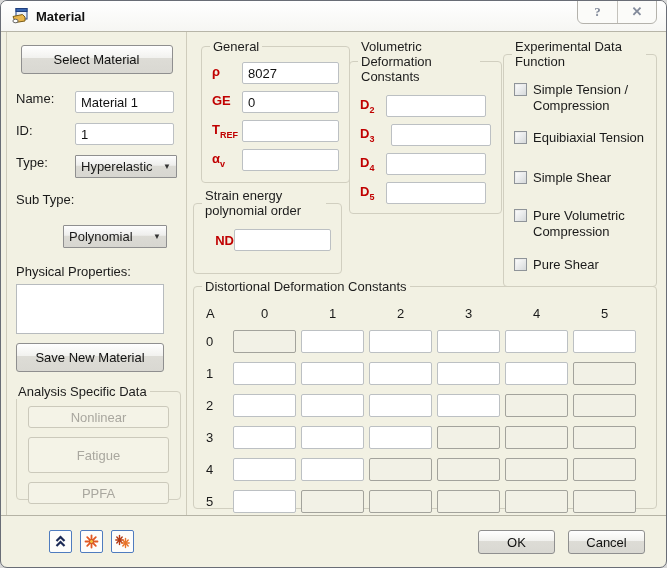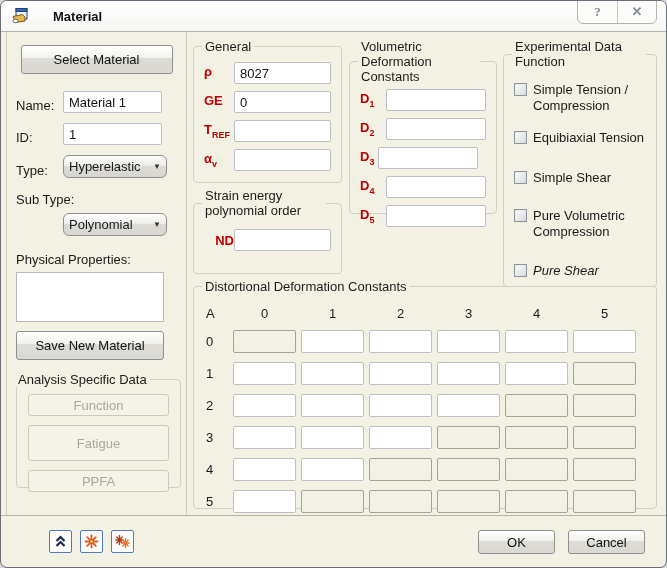--- a/index.html
+++ b/index.html
@@ -4,21 +4,21 @@
 <style>
   html,body { margin:0; padding:0; background:#d8d8d8; font-family:"Liberation Sans", sans-serif; }
   .window {
     position:relative; width:667px; height:568px; box-sizing:border-box;
     background:#f2f1e3; border:1px solid #696d76; border-radius:7px; overflow:hidden;
     font-size:13px; color:#1a1a1a;
   }
   
   .titlebar {
     position:relative; height:30px; background:linear-gradient(#ffffff,#f6f6f3);
-    border-bottom:1px solid #b7b5a8; display:flex; align-items:center;gap:17px;
+    border-bottom:1px solid #b7b5a8; display:flex; align-items:center;
   }
   .title-icon { width:18px; height:16px; margin:0 7px 0 10px; }
   .title-text { font-weight:700; font-size:13px; color:#111; }
   .tb-buttons {
     position:absolute; top:-1px; right:9px; display:flex;
     border:1px solid #b4b2ac; border-radius:0 0 6px 6px; overflow:hidden; background:#fbfbf9;
   }
   .tb-btn {
     width:39px; height:22px; display:flex; align-items:center; justify-content:center;
     font-size:13px; font-weight:700; color:#828a9b; cursor:default; background:transparent; border:none;
@@ -49,32 +49,32 @@
     font-family:"Liberation Sans", sans-serif;
   }
   
   input.txt {
     box-sizing:border-box; height:22px; border:1px solid #bcc0c3; border-radius:2px;
     background:#fff; font-family:"Liberation Sans", sans-serif; font-size:13px; padding:0 5px; color:#111;
   }
   input.txt:disabled { background:#f2f1e6; border-color:#a3a39c; }
   
   .combo {
-    box-sizing:border-box; height:23px; border:1px solid #8f8f8f; border-radius:6px;
+    box-sizing:border-box; height:23px; border:1px solid #8f8f8f; border-radius:1px;
     background:linear-gradient(#fdfdfd 0%,#eeeeec 45%,#dcdbd5 46%,#d7d6d0 100%);
     display:flex; align-items:center; padding:0 5px; cursor:default;
   }
   .combo-text { flex:1; font-size:13px; }
   .combo-arrow { font-size:8px; color:#333; margin-left:4px; }
   
   .lbl { color:#1a1a1a; font-size:13px; }
   .red-lbl { color:#c00000; font-weight:700; font-size:13px; }
   .red-lbl sub { font-size:9px; font-weight:700; }
   
-  .lp-row { display:flex; align-items:flex-end; margin-top:10px; }
+  .lp-row { display:flex; align-items:flex-start; margin-top:10px;gap:12px; }
   .lp-row .lbl { width:47px; flex:none; }
   .listbox { box-sizing:border-box; width:148px; height:50px; border:1px solid #b7bbbe; background:#fff; margin-top:5px; }
   
   .g-row { display:flex; align-items:center; margin-top:7px; }
   
   .cb-row { display:flex; align-items:flex-start; margin-top:13px; }
   .checkbox {
     flex:none; width:13px; height:13px; margin:1px 6px 0 0; box-sizing:border-box;
     border:1px solid #8f9499; background:linear-gradient(135deg,#fefefe,#d6d9db);
     box-shadow:inset 1px 1px 0 #ececec;
@@ -140,43 +140,43 @@
         <span class="lbl">Type:</span>
         <div class="combo" style="width:104px;">
           <span class="combo-text">Hyperelastic</span>
           <span class="combo-arrow">▼</span>
         </div>
       </div>
 
       <div style="margin-top:14px;">
         <span class="lbl">Sub Type:</span>
       </div>
-      <div style="margin-top:6px;padding-left:47px;">
+      <div style="margin-top:18px;padding-left:47px;">
         <div class="combo" style="width:104px;">
           <span class="combo-text">Polynomial</span>
           <span class="combo-arrow">▼</span>
         </div>
       </div>
 
       <div style="margin-top:16px;">
         <span class="lbl">Physical Properties:</span>
       </div>
       <div class="listbox"></div>
 
       <button class="btn" style="width:148px;height:29px;margin-top:9px;">Save New Material</button>
 
       <fieldset class="groupbox" style="position:relative;margin-top:12px;width:165px;height:116px;padding:2px 0 0 0;">
         <legend>Analysis Specific Data</legend>
-        <button class="btn-dis" style="width:141px;height:22px;margin:5px auto 0;">Function</button>
+        <button class="btn-dis" style="width:141px;height:22px;margin:5px auto 0;">Nonlinear</button>
         <button class="btn-dis" style="width:141px;height:36px;margin:9px auto 0;">Fatigue</button>
         <button class="btn-dis" style="width:141px;height:22px;margin:9px auto 0;">PPFA</button>
       </fieldset>
     </div>
 
-    <fieldset class="groupbox" style="left:192px;top:7px;width:149px;height:144px;">
+    <fieldset class="groupbox" style="left:200px;top:7px;width:149px;height:144px;">
       <legend>General</legend>
       <div class="g-row" style="margin-top:4px;">
         <span class="red-lbl" style="width:30px;"><span>ρ</span><sub></sub></span>
         <input class="txt" style="width: 97px;" value="8027">
       </div>
       <div class="g-row">
         <span class="red-lbl" style="width:30px;"><span>GE</span><sub></sub></span>
         <input class="txt" style="width: 97px;" value="0">
       </div>
       <div class="g-row">
@@ -192,30 +192,26 @@
     <fieldset class="groupbox" style="left:192px;top:156px;width:149px;height:86px;">
       <legend style="max-width:118px;">Strain energy polynomial order</legend>
       <div class="g-row">
         <span class="red-lbl" style="width:30px;text-align:right;">ND</span>
         <input class="txt" style="width: 97px;" value="">
       </div>
     </fieldset>
 
     <fieldset class="groupbox" style="left:348px;top:7px;width:147px;height:175px;">
       <legend style="max-width:116px;">Volumetric Deformation Constants</legend>
-      <div class="g-row" style="margin-top:1px;">
-        <span class="red-lbl" style="width:26px;"><span>D</span><sub>1</sub></span>
-        <input class="txt" style="width: 100px;" value="">
-      </div>
       <div class="g-row">
         <span class="red-lbl" style="width:26px;"><span>D</span><sub>2</sub></span>
         <input class="txt" style="width: 100px;" value="">
       </div>
       <div class="g-row">
-        <span class="red-lbl" style="width:18px;"><span>D</span><sub>3</sub></span>
+        <span class="red-lbl" style="width:31px;"><span>D</span><sub>3</sub></span>
         <input class="txt" style="width: 100px;" value="">
       </div>
       <div class="g-row">
         <span class="red-lbl" style="width:26px;"><span>D</span><sub>4</sub></span>
         <input class="txt" style="width: 100px;" value="">
       </div>
       <div class="g-row">
         <span class="red-lbl" style="width:26px;"><span>D</span><sub>5</sub></span>
         <input class="txt" style="width: 100px;" value="">
       </div>
@@ -232,21 +228,21 @@
         <span class="cb-label">Equibiaxial Tension</span>
       </div>
       <div class="cb-row" style="margin-top:24px;">
         <span class="checkbox"></span>
         <span class="cb-label">Simple Shear</span>
       </div>
       <div class="cb-row" style="margin-top:23px;">
         <span class="checkbox"></span>
         <span class="cb-label">Pure Volumetric Compression</span>
       </div>
-      <div class="cb-row" style="margin-top:23px;font-style:italic;">
+      <div class="cb-row" style="margin-top:17px;">
         <span class="checkbox"></span>
         <span class="cb-label">Pure Shear</span>
       </div>
     </fieldset>
 
     <fieldset class="groupbox" style="left:192px;top:247px;width:464px;height:230px;">
       <legend>Distortional Deformation Constants</legend>
       <div class="matrix">
           <div class="m-corner">A</div>
           <div class="m-head">0</div>

